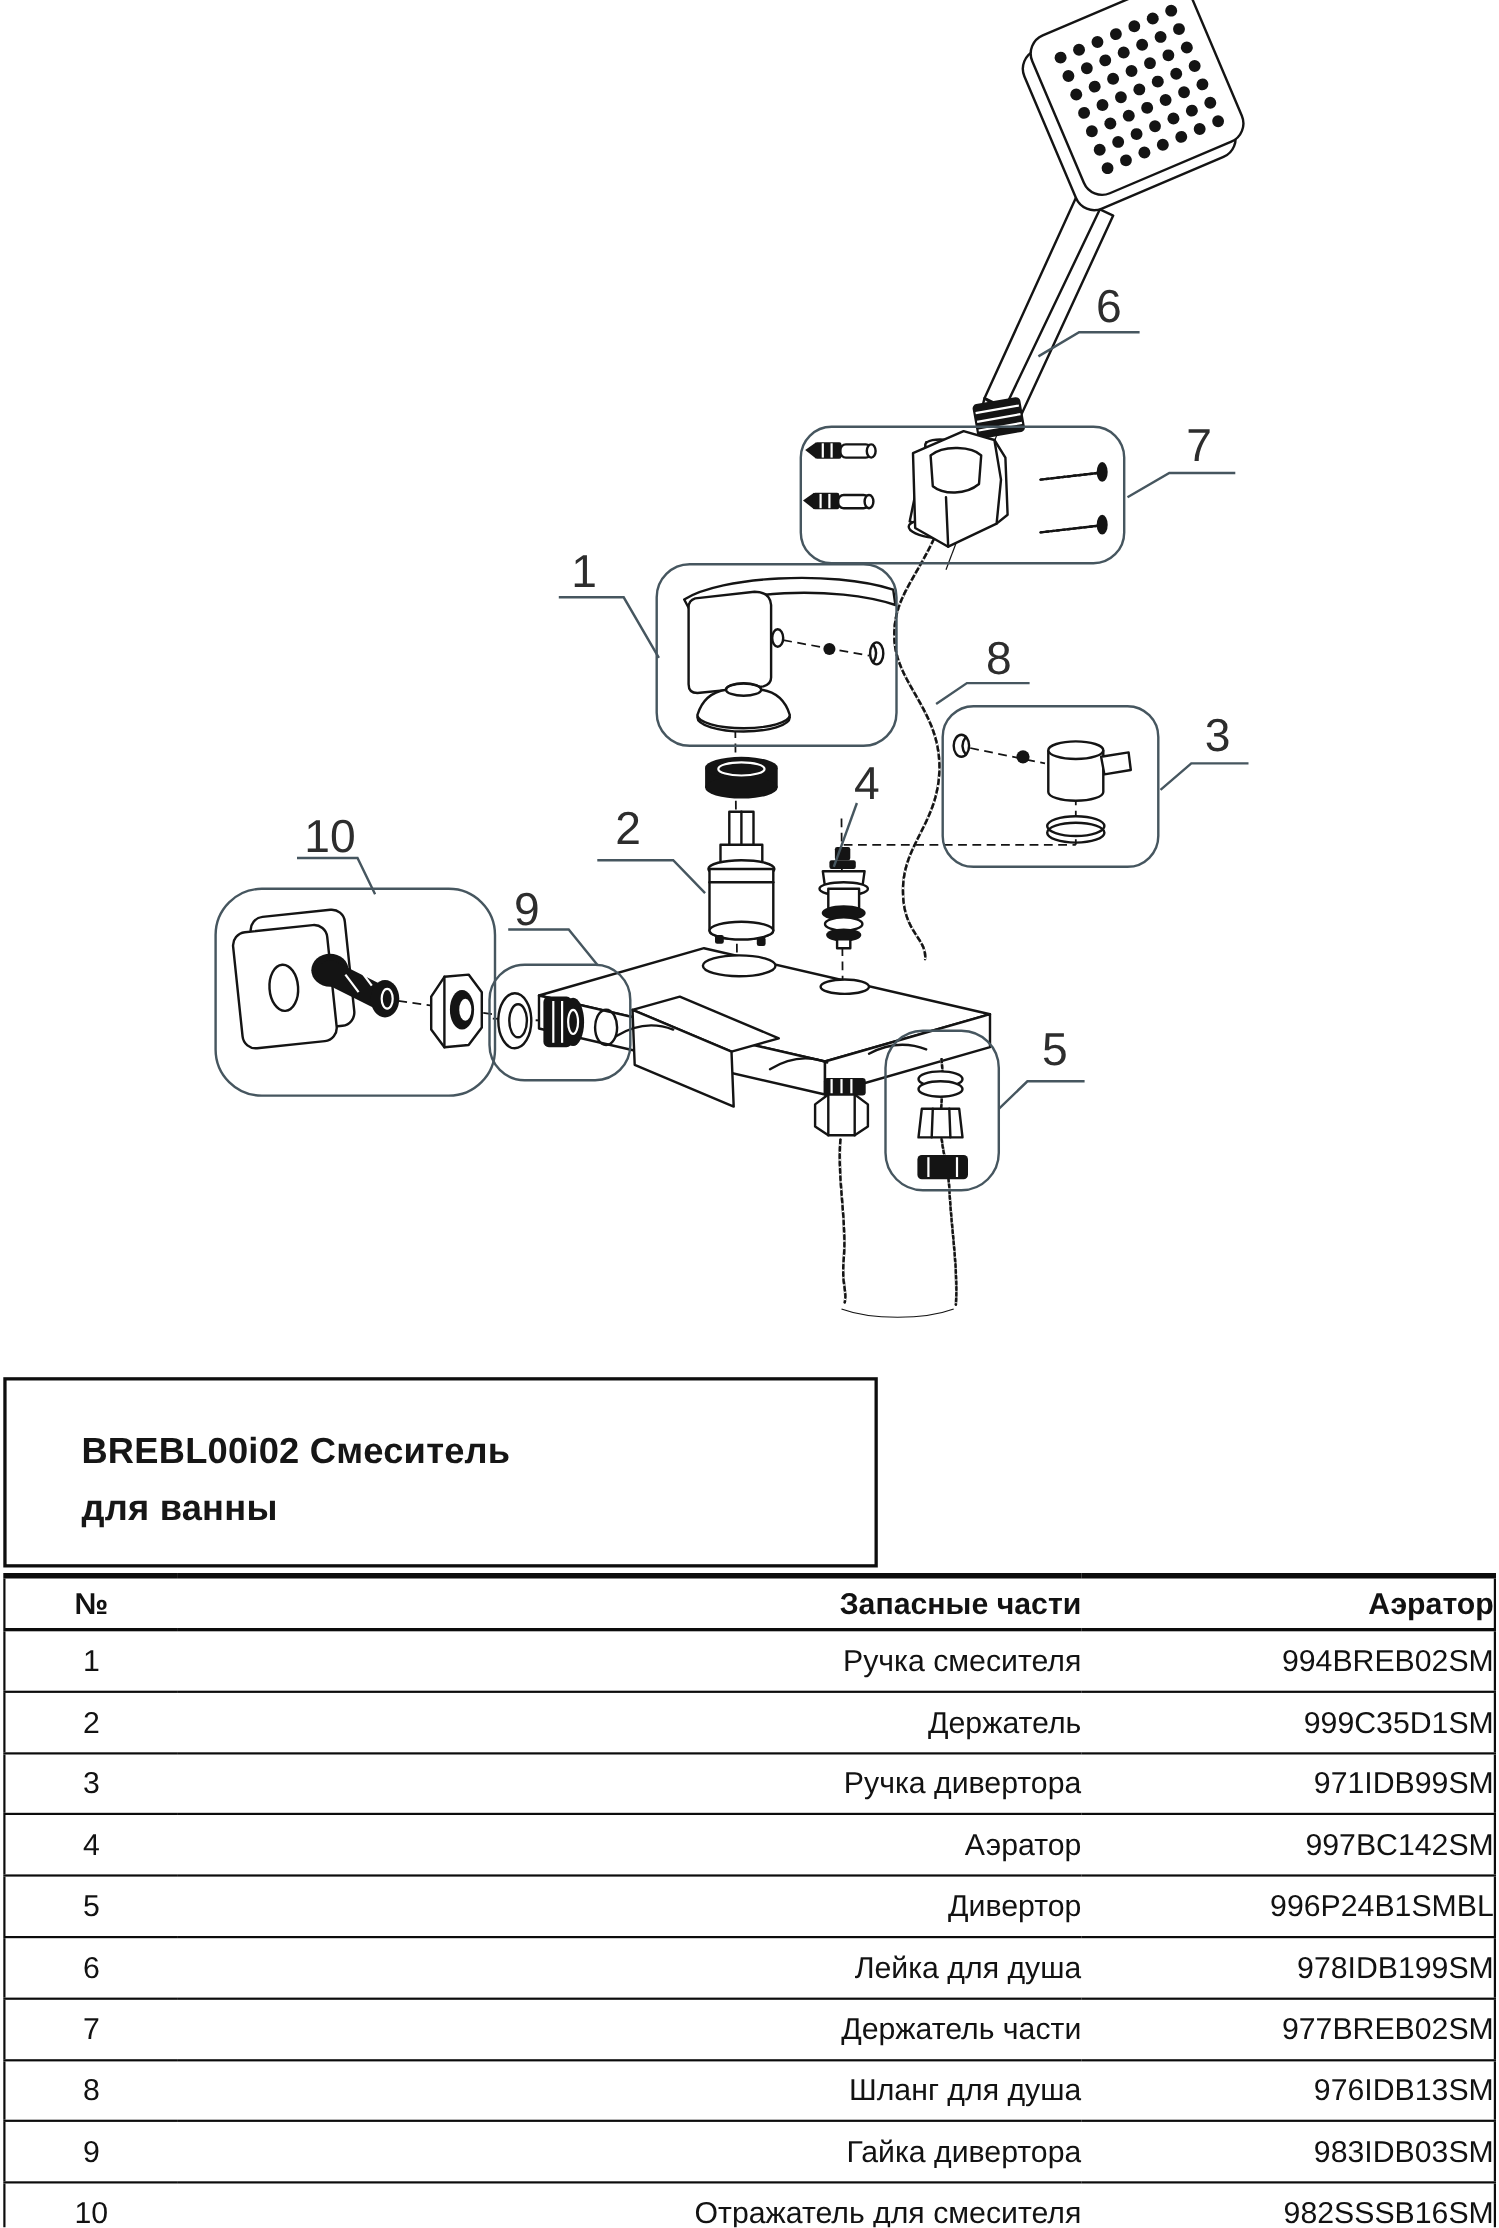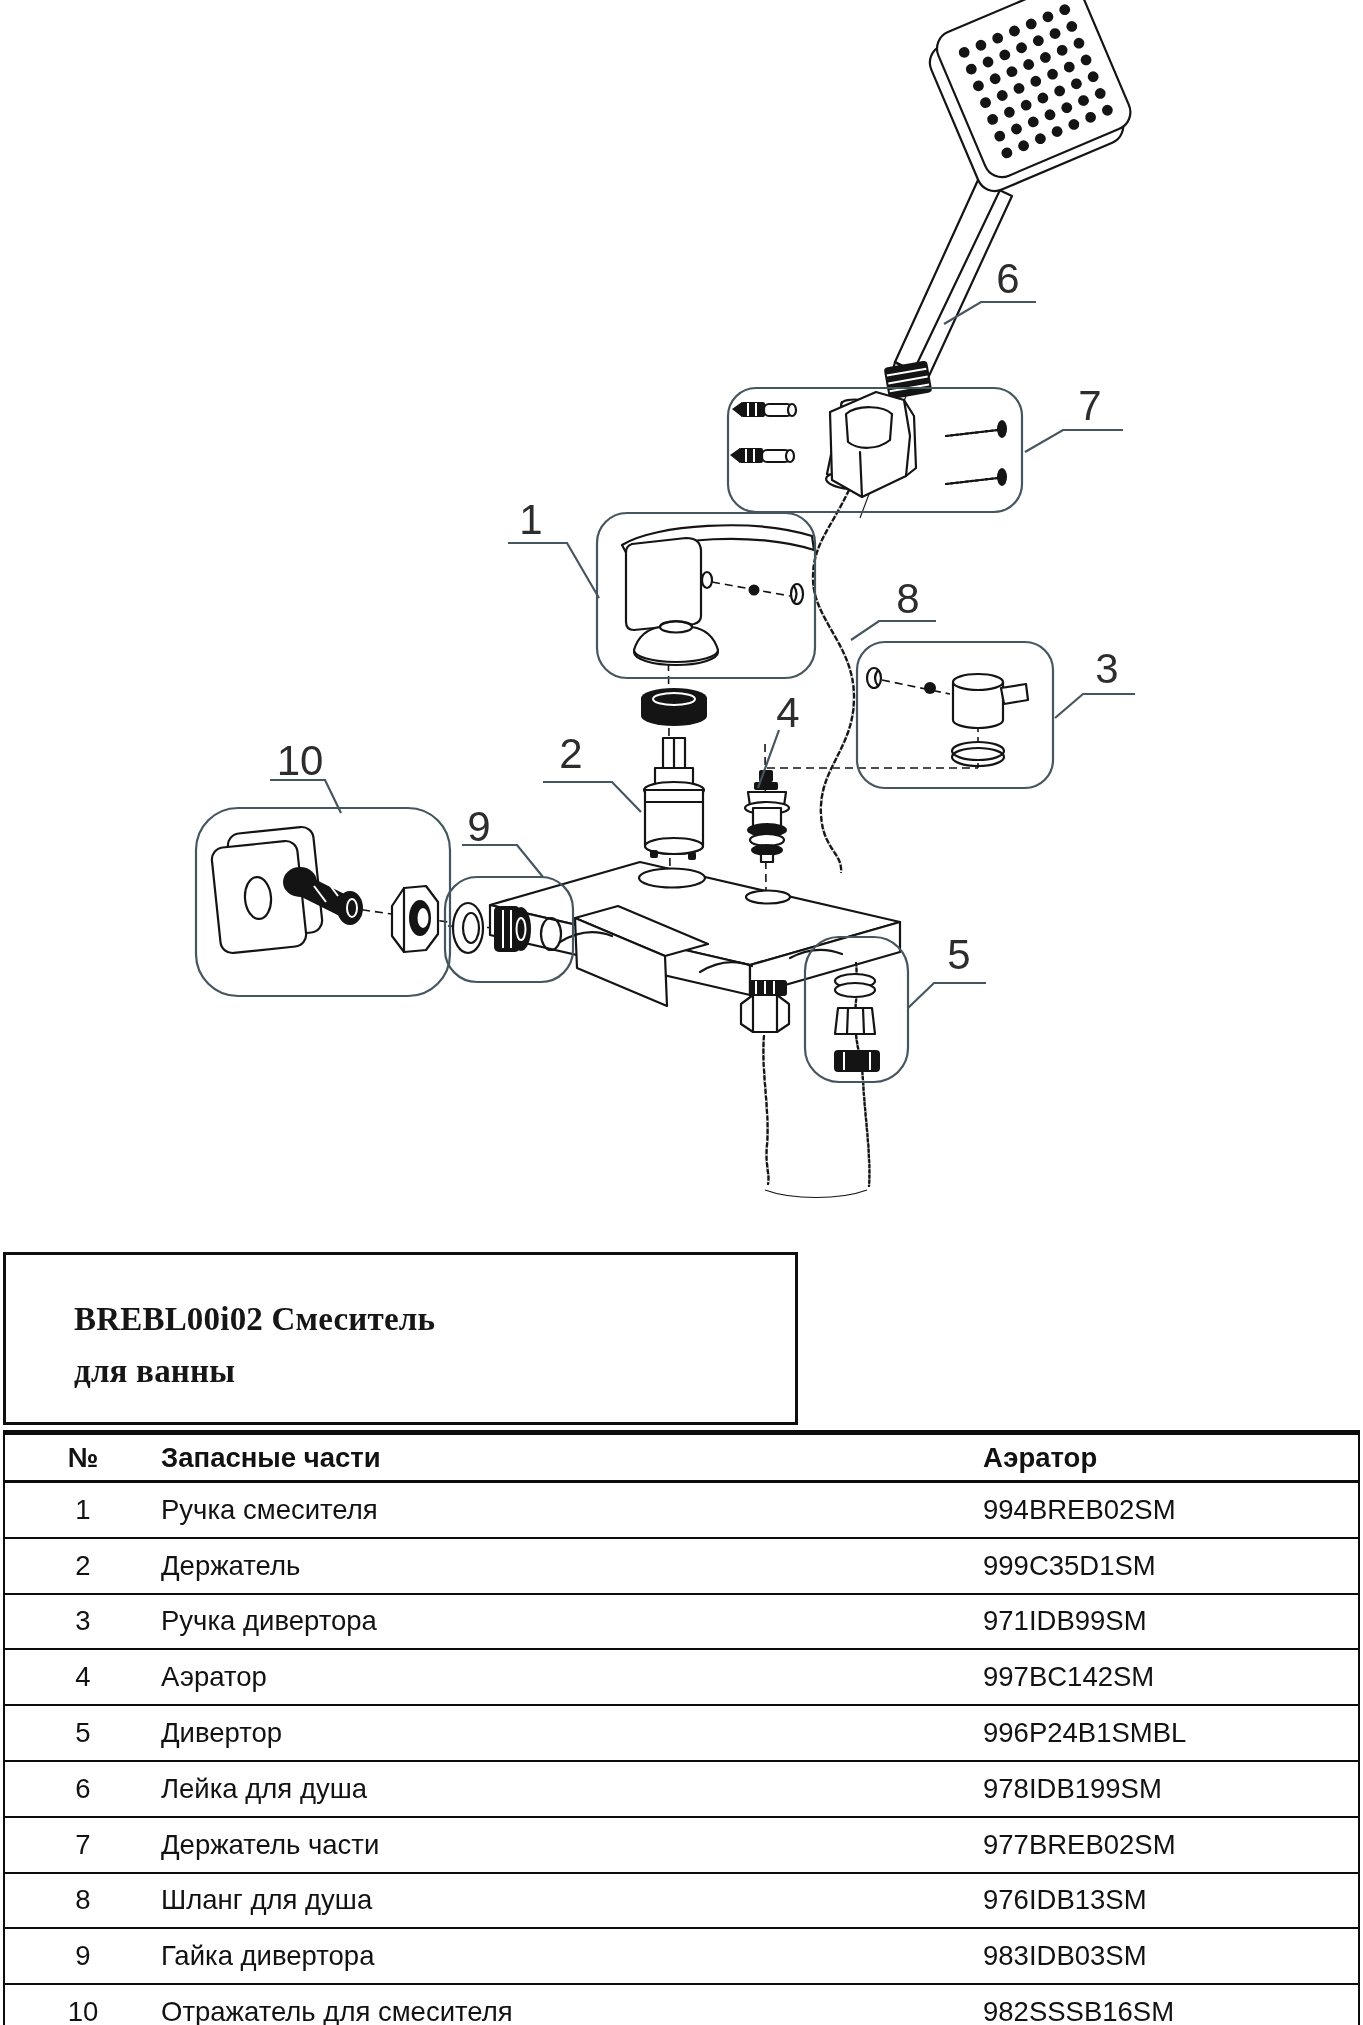--- a/index.html
+++ b/index.html
@@ -13,34 +13,34 @@
   .dash{stroke:#141414;stroke-width:1.6;fill:none;stroke-dasharray:8 5;}
   .thin{stroke:#141414;stroke-width:1.1;fill:none;}
   .wline{stroke:#ffffff;stroke-width:2;fill:none;}
   .callout-box{stroke:#46565f;stroke-width:2.2;fill:none;}
   .leader{stroke:#46565f;stroke-width:2.2;fill:none;}
   .callout-num{font-family:"Liberation Sans",sans-serif;font-size:42px;fill:#2d2d2d;text-anchor:middle;}
   
   #title-box{position:absolute;left:3px;top:1252px;width:795px;height:173px;
      border:3px solid #0e0e0e;box-sizing:border-box;background:#fff;}
   #title-box .t{position:absolute;left:68px;top:38px;font-size:33px;font-weight:600;
-     line-height:52px;letter-spacing:.2px;color:#161616;white-space:pre-line;font-family:Liberation Serif, serif;}
+     line-height:52px;letter-spacing:.2px;color:#161616;white-space:pre-line;}
   
   #parts-table{position:absolute;left:3px;top:1430px;width:1357px;border-collapse:collapse;
      table-layout:fixed;background:#fff;}
   #parts-table th,#parts-table td{font-size:27.5px;color:#121212;vertical-align:middle;
      padding:0;white-space:nowrap;overflow:hidden;}
   #parts-table thead th{font-weight:700;height:45px;}
   #parts-table tbody td{font-weight:400;height:53.8px;}
   #parts-table{border-top:5px solid #0c0c0c;border-left:2px solid #0c0c0c;
      border-right:2px solid #0c0c0c;border-bottom:3px solid #0c0c0c;}
   #parts-table thead tr{border-bottom:3px solid #0c0c0c;}
   #parts-table tbody tr{border-bottom:2.4px solid #0c0c0c;}
   .col-num{text-align:center;}
-  .col-part,.col-art{text-align:left;}
+  .col-part,.col-art{text-align:right;}
 </style>
 </head>
 <body>
 
 <div id="page">
 
   <svg id="diagram" width="1363" height="1248" viewBox="0 0 1363 1248">
 
     <g>
       <line class="dash" x1="668" y1="598" x2="670" y2="876"></line>

